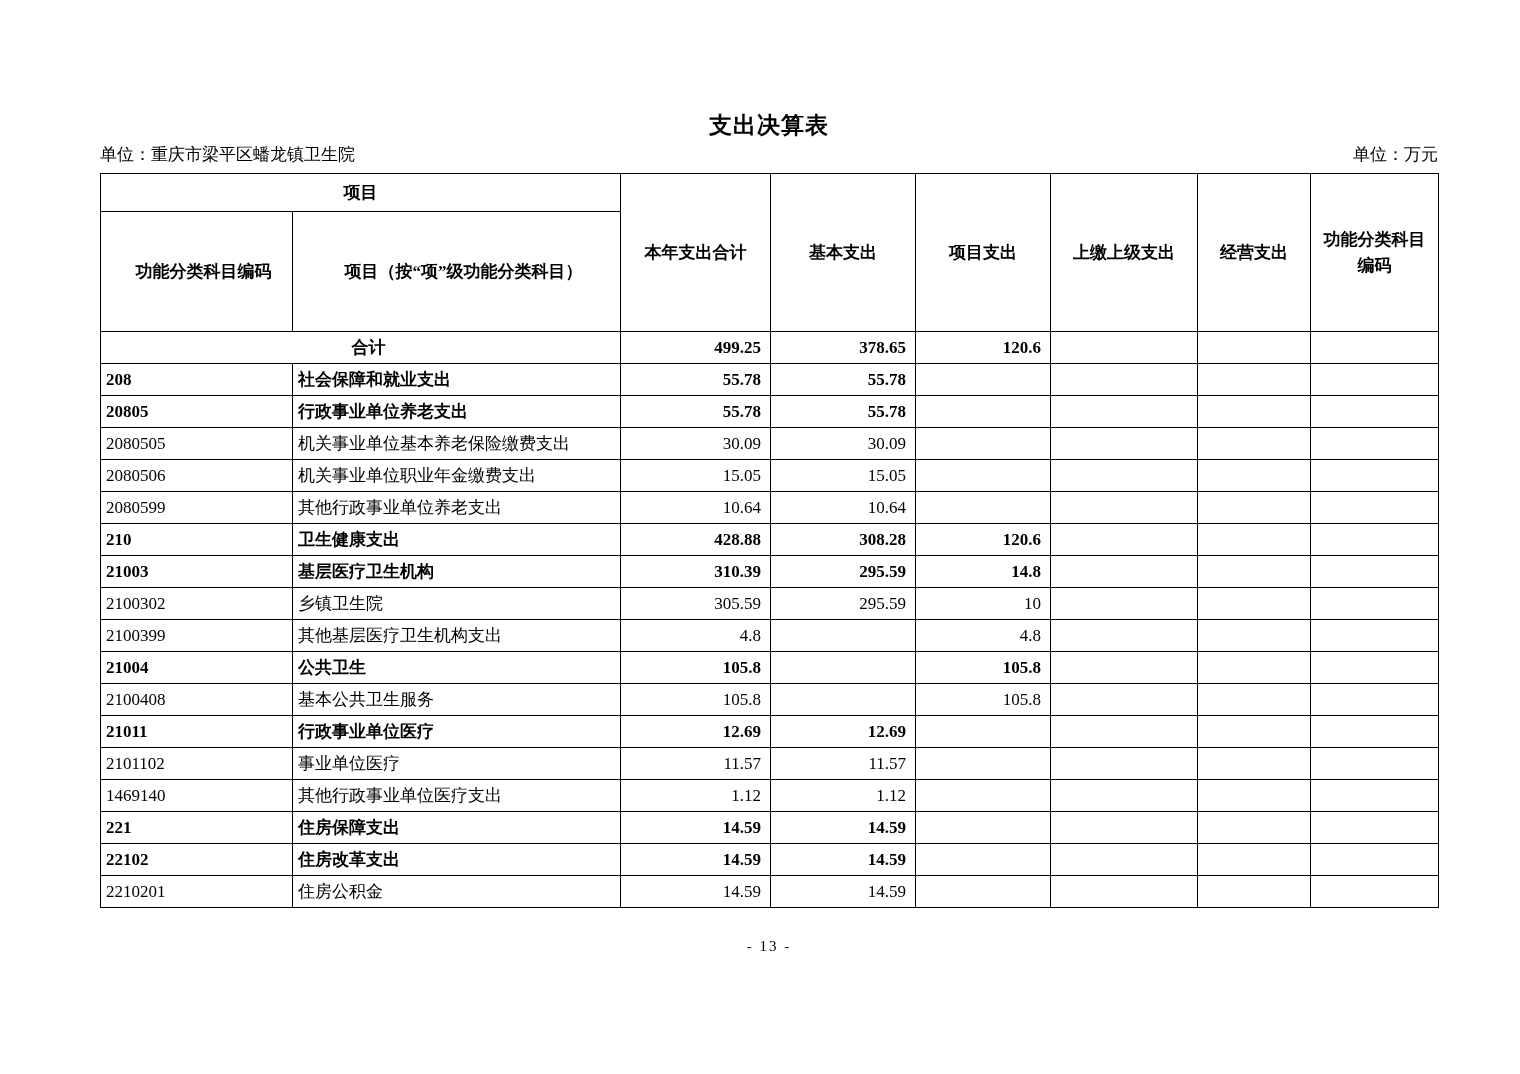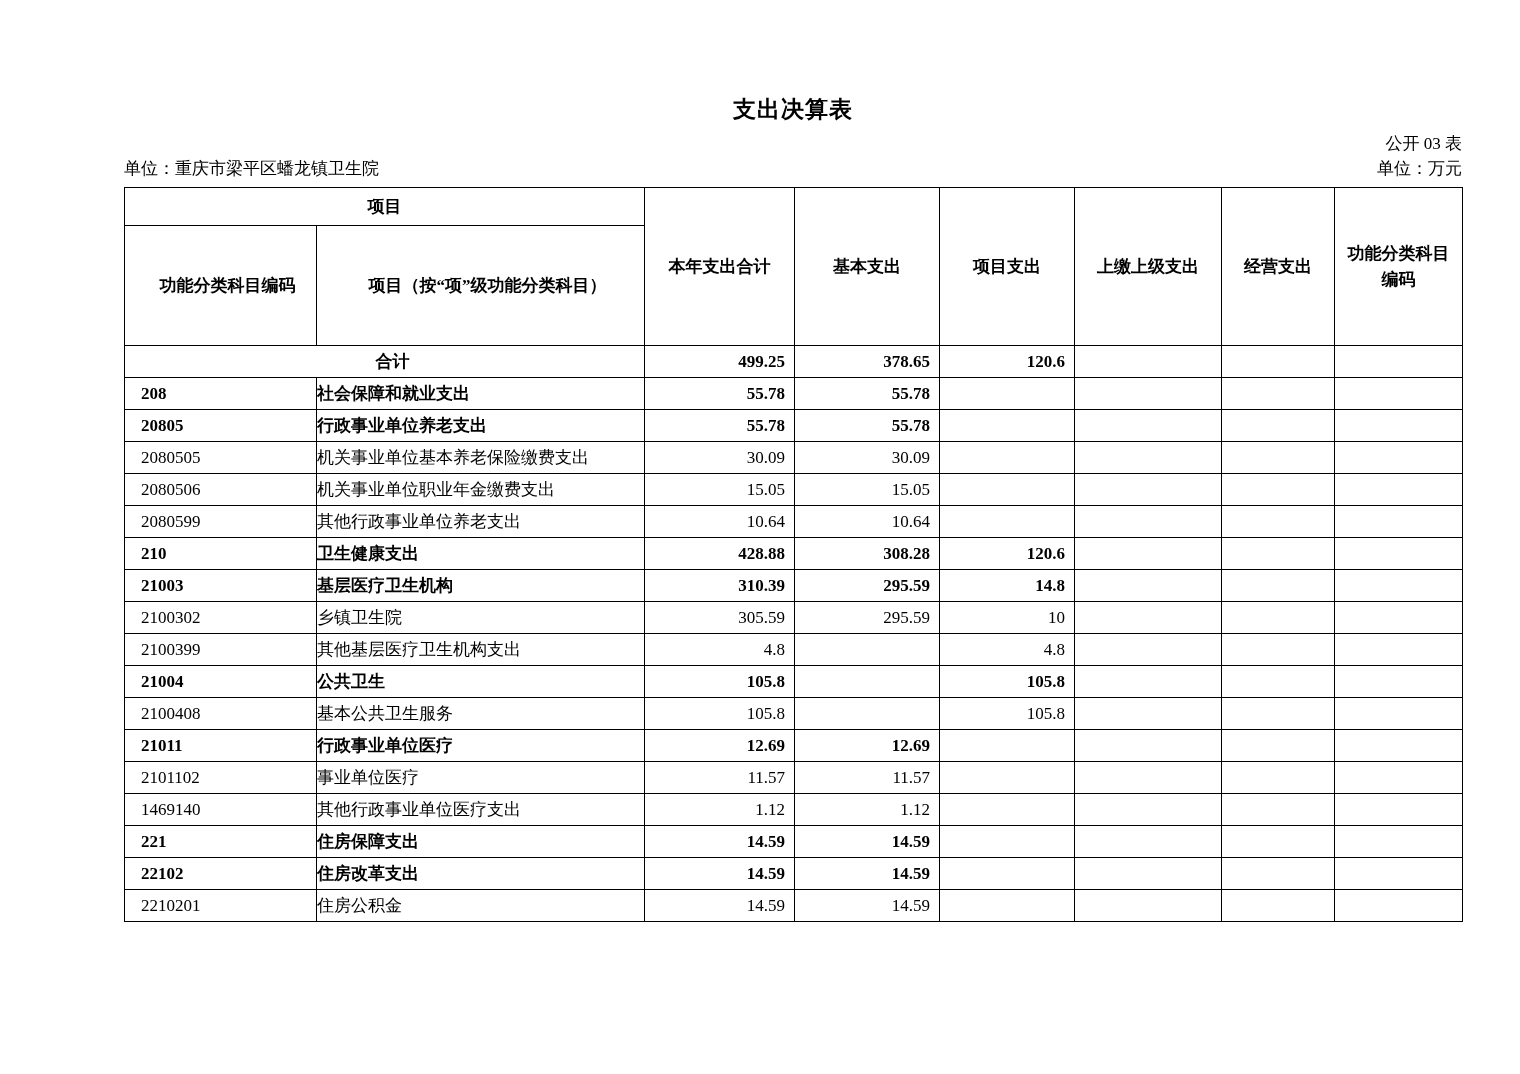--- a/index.html
+++ b/index.html
@@ -9,23 +9,22 @@
     width: 1520px;
     height: 1074px;
     background: #ffffff;
     color: #000000;
     font-family: "Liberation Serif", "DejaVu Serif", serif;
     overflow: hidden;
   }
   .content {
     position: absolute;
     left: 100px;
-    top: 0;
+    top: 16px;
     width: 1338px;
-    margin-left: 24px;
   }
   .doc-title {
     margin: 0;
     padding-top: 96px;
     text-align: center;
     font-size: 23px;
     font-weight: bold;
     line-height: 28px;
     letter-spacing: 1px;
   }
@@ -58,22 +57,22 @@
   }
   .fin-table thead th {
     font-weight: bold;
     text-align: center;
     line-height: 1.5;
     padding: 2px 6px;
   }
   .fin-table thead tr.h1 th { height: 38px; }
   .fin-table thead tr.h2 th { height: 120px; padding-left: 20px; }
   .fin-table tbody tr { height: 32px; }
-  td.code-cell  { text-align: left;  padding-left: 16px; }
-  td.name-cell  { text-align: left;  }
+  td.code-cell  { text-align: left;  padding-left: 5px; }
+  td.name-cell  { text-align: left;  padding-left: 5px; }
   td.num-cell   { text-align: right; padding-right: 9px; }
   td.total-label-cell { text-align: center; font-weight: bold; padding-left: 16px; }
   tr.bold-row td { font-weight: bold; }
   .note {
     margin-top: 44px;
     font-size: 17px;
     line-height: 22px;
     text-align: left;
   }
   .page-number {
@@ -84,21 +83,20 @@
   }
 </style>
 </head>
 <body>
 
 <div class="page">
   <div class="content">
 
     <h1 class="doc-title">支出决算表</h1>
 
-    <div class="form-label">公开 03 表</div>
 
     <div class="unit-row">
       <span>单位：重庆市梁平区蟠龙镇卫生院</span>
       <span>单位：万元</span>
     </div>
 
     <table class="fin-table">
       <colgroup>
         <col style="width:192px">
         <col style="width:328px">
@@ -301,15 +299,16 @@
             <td class="num-cell">14.59</td>
             <td class="num-cell"></td>
             <td class="num-cell"></td>
             <td class="num-cell"></td>
             <td class="num-cell"></td>
           </tr>
         </tbody>
     </table>
 
 
+    <div class="page-number">- 13 -</div>
 
   </div>
 </div>
 
 </body></html>

